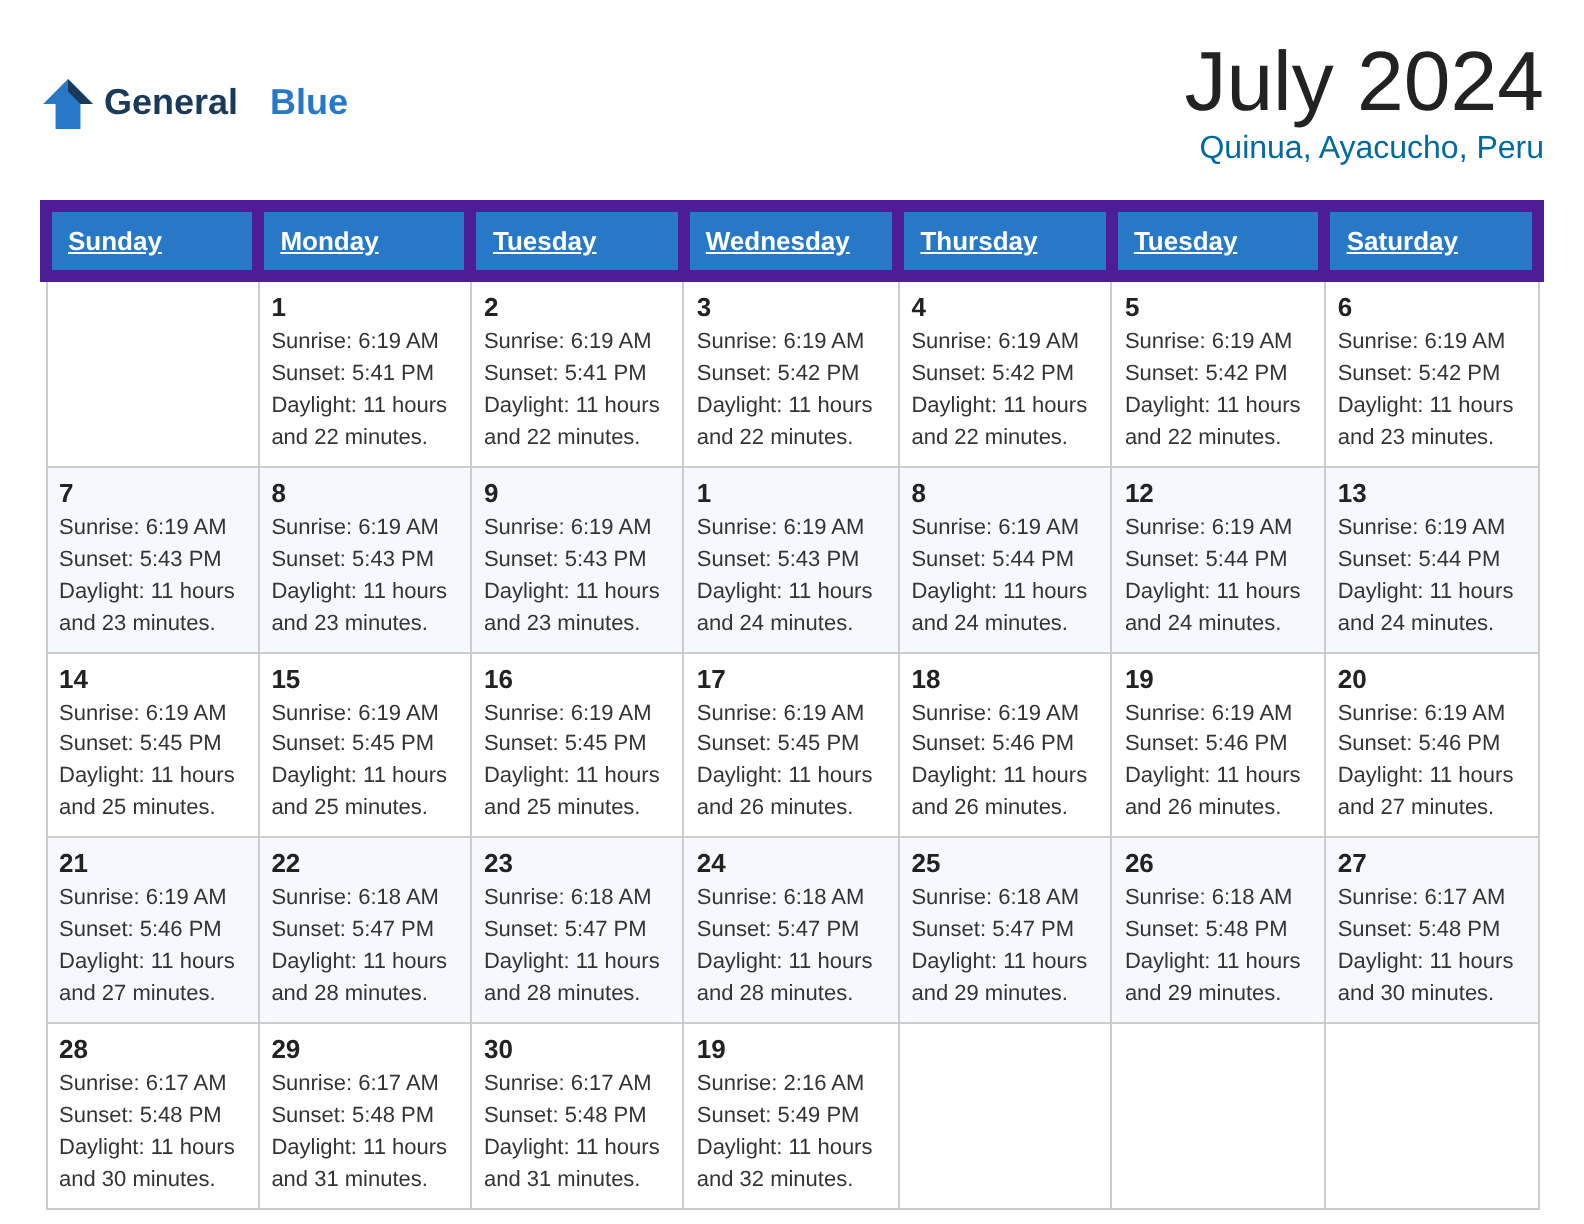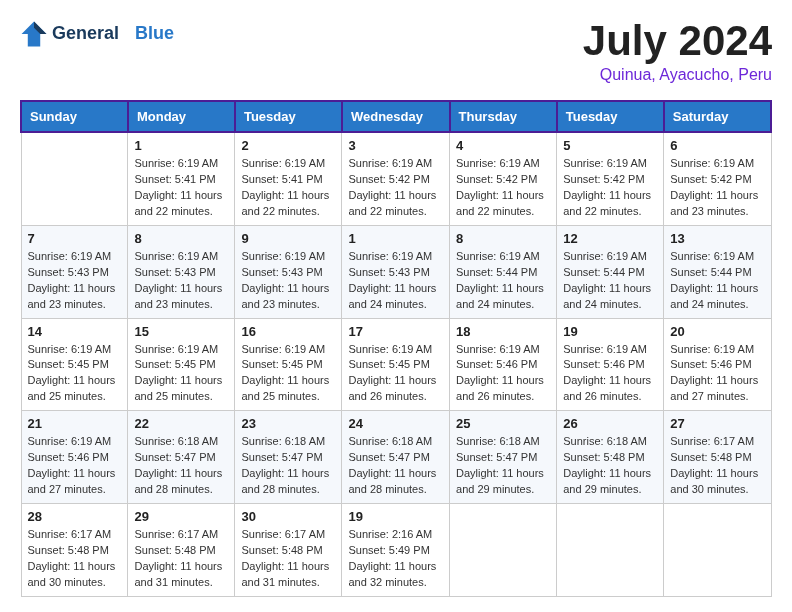--- a/index.html
+++ b/index.html
@@ -6,21 +6,21 @@
     body {
       font-family: Arial, sans-serif;
       background: #fff;
       width: 792px;
       min-height: 612px;
       padding: 20px;
     }
     .header {
       display: flex;
       justify-content: space-between;
-      align-items: flex-start;
+      align-items: center;
       margin-bottom: 16px;
     }
     .logo {
       display: flex;
       align-items: center;
       gap: 4px;
     }
     .logo-text {
       font-size: 18px;
       font-weight: bold;
@@ -29,42 +29,43 @@
     }
     .logo-icon {
       width: 28px;
       height: 28px;
     }
     .title-section {
       text-align: right;
     }
     .month-title {
       font-size: 42px;
-      font-weight: bold;
+      font-weight: normal;
       color: #222;
       line-height: 1;
     }
     .location {
       font-size: 16px;
-      color: #6d28d9;
+      color: #0369a1;
       margin-top: 4px;
     }
     .calendar {
       width: 100%;
       border-collapse: collapse;
       font-size: 11.5px;
     }
     .calendar th {
       background: #2878c8;
       color: #fff;
       text-align: left;
       padding: 7px 8px;
       font-size: 13px;
       font-weight: 600;
-      border: 2px solid #4c1d95;
+      border: 6px solid #4c1d95;
+      text-decoration: underline;
     }
     .calendar td {
       border: 1px solid #ccc;
       vertical-align: top;
       padding: 5px 6px;
       width: 108px;
       min-height: 80px;
       background: #fff;
     }
     .calendar tr:nth-child(even) td {

